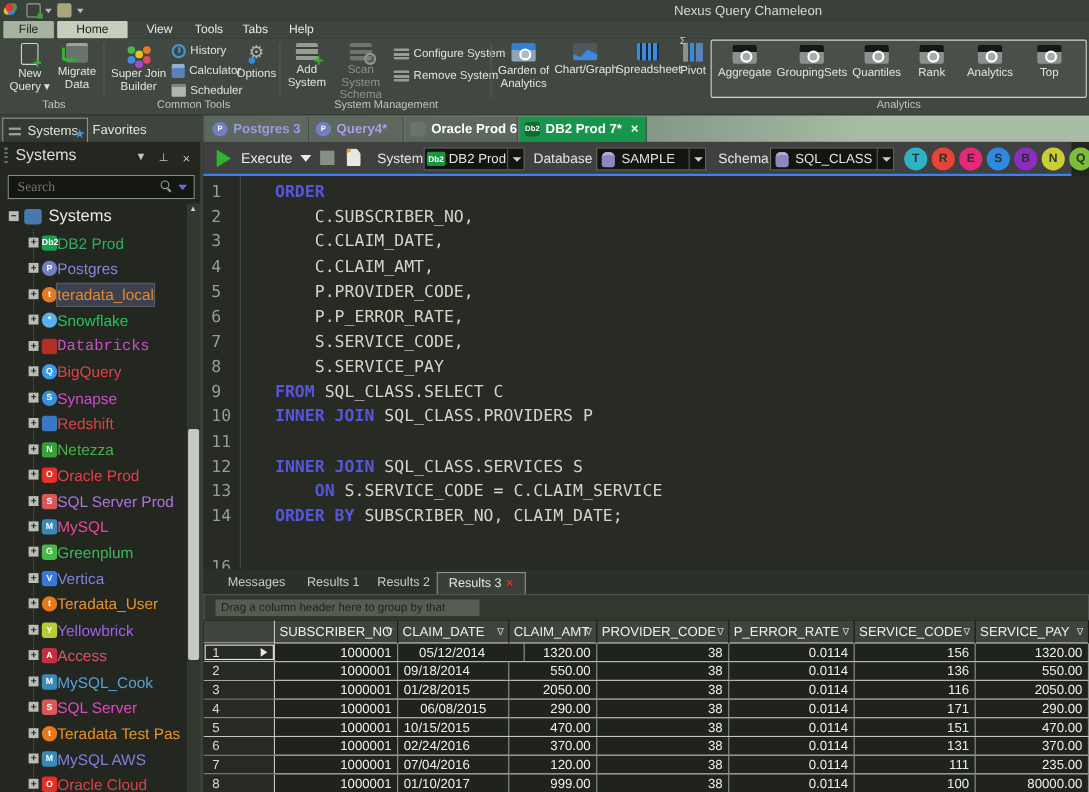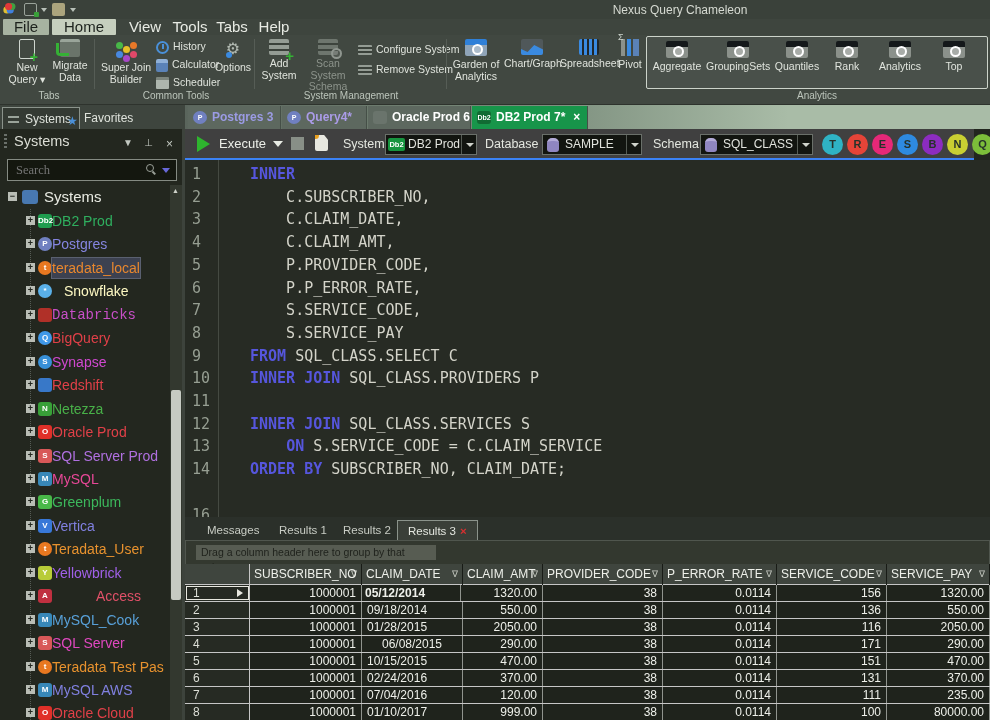--- a/index.html
+++ b/index.html
@@ -14,21 +14,21 @@
     box-shadow:6px 0 0 #40a040,3px 6px 0 #4080e0,-3px 6px 0 #e0c030;transform:scale(.55);transform-origin:top left;}
   .qa-doc{left:24px;border:1px solid #9aa39a;border-radius:2px;background:transparent;}
   .qa-doc:after{content:"";position:absolute;right:-3px;bottom:-2px;width:5px;height:5px;background:#38a038;border-radius:1px;}
   .qa-caret{left:41px;top:8px;width:0;height:0;border-left:3px solid transparent;border-right:3px solid transparent;border-top:4px solid #b8c0b8;}
   .qa-save{left:52px;background:#c8bd8e;border-radius:2px;opacity:.8;}
   .qa-caret2{left:70px;top:8px;width:0;height:0;border-left:3px solid transparent;border-right:3px solid transparent;border-top:4px solid #b8c0b8;}
   .wintitle{position:absolute;top:3px;left:560px;width:240px;text-align:center;font-size:12px;color:#d6dad2;}
 
   
   .menubar{position:absolute;left:0;top:19px;width:990px;height:16px;background:#3e453e;}
-  .mtab{position:absolute;top:0;height:16px;line-height:16px;text-align:center;font-size:15px;color:#e8ebe4;cursor:default;}
+  .mtab{position:absolute;top:0;height:16px;line-height:16px;text-align:center;font-size:11px;color:#e8ebe4;cursor:default;}
   .mtab.file{left:3px;width:46px;background:#a7b3a1;color:#1c211c;border-radius:1px;}
   .mtab.home{left:52px;width:64px;background:#c6cfbe;color:#1c211c;border-radius:1px;}
 
   
   .ribbon{position:absolute;left:0;top:35px;width:990px;height:70px;background:#414841;border-bottom:1px solid #2e332d;}
   .rdiv{position:absolute;top:4px;height:50px;width:1px;background:#565d56;}
   .rgl{position:absolute;top:55px;height:12px;font-size:10px;color:#bcc5bb;text-align:center;}
   .rbtn{position:absolute;top:2px;text-align:center;font-size:10.5px;color:#e0e4dd;line-height:11.5px;cursor:default;}
   .rbtn .ric{display:block;margin:2px auto 3px auto;position:relative;}
   .rsm{position:absolute;height:17px;font-size:10.5px;color:#dfe3dc;line-height:17px;text-align:left;white-space:nowrap;cursor:default;}
@@ -310,21 +310,21 @@
           <span class="tlabel" style="color: rgb(133, 133, 224);">Postgres</span>
         </div>
         <div class="titem" style="top: 72.9px;">
           <span class="texp" style="left: 26px;">+</span>
           <span class="tico" style="left: 38px; background: rgb(232, 120, 32); border-radius: 50%;">t</span>
           <span class="tlabel sel" style="color: rgb(232, 135, 46);">teradata_local</span>
         </div>
         <div class="titem" style="top: 96.35px;">
           <span class="texp" style="left: 26px;">+</span>
           <span class="tico" style="left: 38px; background: rgb(90, 176, 232); border-radius: 50%;">*</span>
-          <span class="tlabel" style="color: #fef9c3; margin-left: 12px;">Snowflake</span>
+          <span class="tlabel" style="color: #22c55e;">Snowflake</span>
         </div>
         <div class="titem" style="top: 119.8px;">
           <span class="texp" style="left: 26px;">+</span>
           <span class="tico" style="left: 38px; background: rgb(176, 48, 40);"></span>
           <span class="tlabel" style="color: rgb(200, 79, 200); font-family: Liberation Mono, monospace;">Databricks</span>
         </div>
         <div class="titem" style="top: 143.25px;">
           <span class="texp" style="left: 26px;">+</span>
           <span class="tico" style="left: 38px; background: rgb(64, 152, 232); border-radius: 50%;">Q</span>
           <span class="tlabel" style="color: rgb(224, 64, 72);">BigQuery</span>
@@ -375,21 +375,21 @@
           <span class="tlabel" style="color: rgb(232, 146, 46);">Teradata_User</span>
         </div>
         <div class="titem" style="top: 377.75px;">
           <span class="texp" style="left: 26px;">+</span>
           <span class="tico" style="left: 38px; background: rgb(184, 204, 56);">Y</span>
           <span class="tlabel" style="color: rgb(160, 96, 232);">Yellowbrick</span>
         </div>
         <div class="titem" style="top: 401.2px;">
           <span class="texp" style="left: 26px;">+</span>
           <span class="tico" style="left: 38px; background: rgb(192, 48, 64);">A</span>
-          <span class="tlabel" style="color: rgb(224, 80, 104); padding-left: 44px;">Access</span>
+          <span class="tlabel" style="color: rgb(224, 80, 104);">Access</span>
         </div>
         <div class="titem" style="top: 424.65px;">
           <span class="texp" style="left: 26px;">+</span>
           <span class="tico" style="left: 38px; background: rgb(56, 136, 184);">M</span>
           <span class="tlabel" style="color: rgb(88, 160, 216);">MySQL_Cook</span>
         </div>
         <div class="titem" style="top: 448.1px;">
           <span class="texp" style="left: 26px;">+</span>
           <span class="tico" style="left: 38px; background: rgb(216, 88, 88);">S</span>
           <span class="tlabel" style="color: rgb(224, 72, 192);">SQL Server</span>
@@ -448,21 +448,21 @@
         <span class="circlebtn" style="left: 712px; background: rgb(46, 138, 224);">S</span>
         <span class="circlebtn" style="left: 737px; background: rgb(140, 44, 192);">B</span>
         <span class="circlebtn" style="left: 762px; background: rgb(201, 207, 50);">N</span>
         <span class="circlebtn" style="left: 787px; background: rgb(124, 190, 58);">Q</span>
       </div>
 
   </div>
 
   <div class="editor" id="editor">
     <div class="gut-sep"></div>
-  <div class="eline" style="top: 3px;"><span class="lnum">1</span><span class="lcode"><span class="kw">INNER</span></span></div>
+  <div class="eline" style="top: 3px;"><span class="lnum">1</span><span class="lcode"><span class="kw">ORDER</span></span></div>
       <div class="eline" style="top: 25.7px;"><span class="lnum">2</span><span class="lcode"><span>    C.SUBSCRIBER_NO,</span></span></div>
       <div class="eline" style="top: 48.4px;"><span class="lnum">3</span><span class="lcode"><span>    C.CLAIM_DATE,</span></span></div>
       <div class="eline" style="top: 71.1px;"><span class="lnum">4</span><span class="lcode"><span>    C.CLAIM_AMT,</span></span></div>
       <div class="eline" style="top: 93.8px;"><span class="lnum">5</span><span class="lcode"><span>    P.PROVIDER_CODE,</span></span></div>
       <div class="eline" style="top: 116.5px;"><span class="lnum">6</span><span class="lcode"><span>    P.P_ERROR_RATE,</span></span></div>
       <div class="eline" style="top: 139.2px;"><span class="lnum">7</span><span class="lcode"><span>    S.SERVICE_CODE,</span></span></div>
       <div class="eline" style="top: 161.9px;"><span class="lnum">8</span><span class="lcode"><span>    S.SERVICE_PAY</span></span></div>
       <div class="eline" style="top: 184.6px;"><span class="lnum">9</span><span class="lcode"><span class="kw">FROM</span><span> SQL_CLASS.SELECT C</span></span></div>
       <div class="eline" style="top: 207.3px;"><span class="lnum">10</span><span class="lcode"><span class="kw">INNER JOIN</span><span> SQL_CLASS.PROVIDERS P</span></span></div>
       <div class="eline" style="top: 230px;"><span class="lnum">11</span></div>
@@ -492,21 +492,21 @@
         <div class="gh" style="left: 177px; width: 101px;"><span class="fun">∇</span><span>CLAIM_DATE</span></div>
         <div class="gh" style="left: 278px; width: 80px;"><span class="fun">∇</span><span>CLAIM_AMT</span></div>
         <div class="gh" style="left: 358px; width: 120px;"><span class="fun">∇</span><span>PROVIDER_CODE</span></div>
         <div class="gh" style="left: 478px; width: 114px;"><span class="fun">∇</span><span>P_ERROR_RATE</span></div>
         <div class="gh" style="left: 592px; width: 110px;"><span class="fun">∇</span><span>SERVICE_CODE</span></div>
         <div class="gh" style="left: 702px; width: 103px;"><span class="fun">∇</span><span>SERVICE_PAY</span></div>
       </div>
       <div class="grow" style="top: 21px;">
         <div class="grh cur">1<span class="cursor"></span></div>
         <div class="gc" style="left: 65px; width: 112px; text-align: right;">1000001</div>
-        <div class="gc" style="left: 175px; width: 101px; text-align: left; font-weight: bold;">05/12/2014</div>
+        <div class="gc" style="left: 191px; width: 101px; text-align: left;">05/12/2014</div>
         <div class="gc" style="left: 278px; width: 80px; text-align: right;">1320.00</div>
         <div class="gc" style="left: 358px; width: 120px; text-align: right;">38</div>
         <div class="gc" style="left: 478px; width: 114px; text-align: right;">0.0114</div>
         <div class="gc" style="left: 592px; width: 110px; text-align: right;">156</div>
         <div class="gc" style="left: 702px; width: 103px; text-align: right;">1320.00</div>
       </div>
       <div class="grow" style="top: 38px;">
         <div class="grh">2</div>
         <div class="gc" style="left: 65px; width: 112px; text-align: right;">1000001</div>
         <div class="gc" style="left: 177px; width: 101px; text-align: left;">09/18/2014</div>

